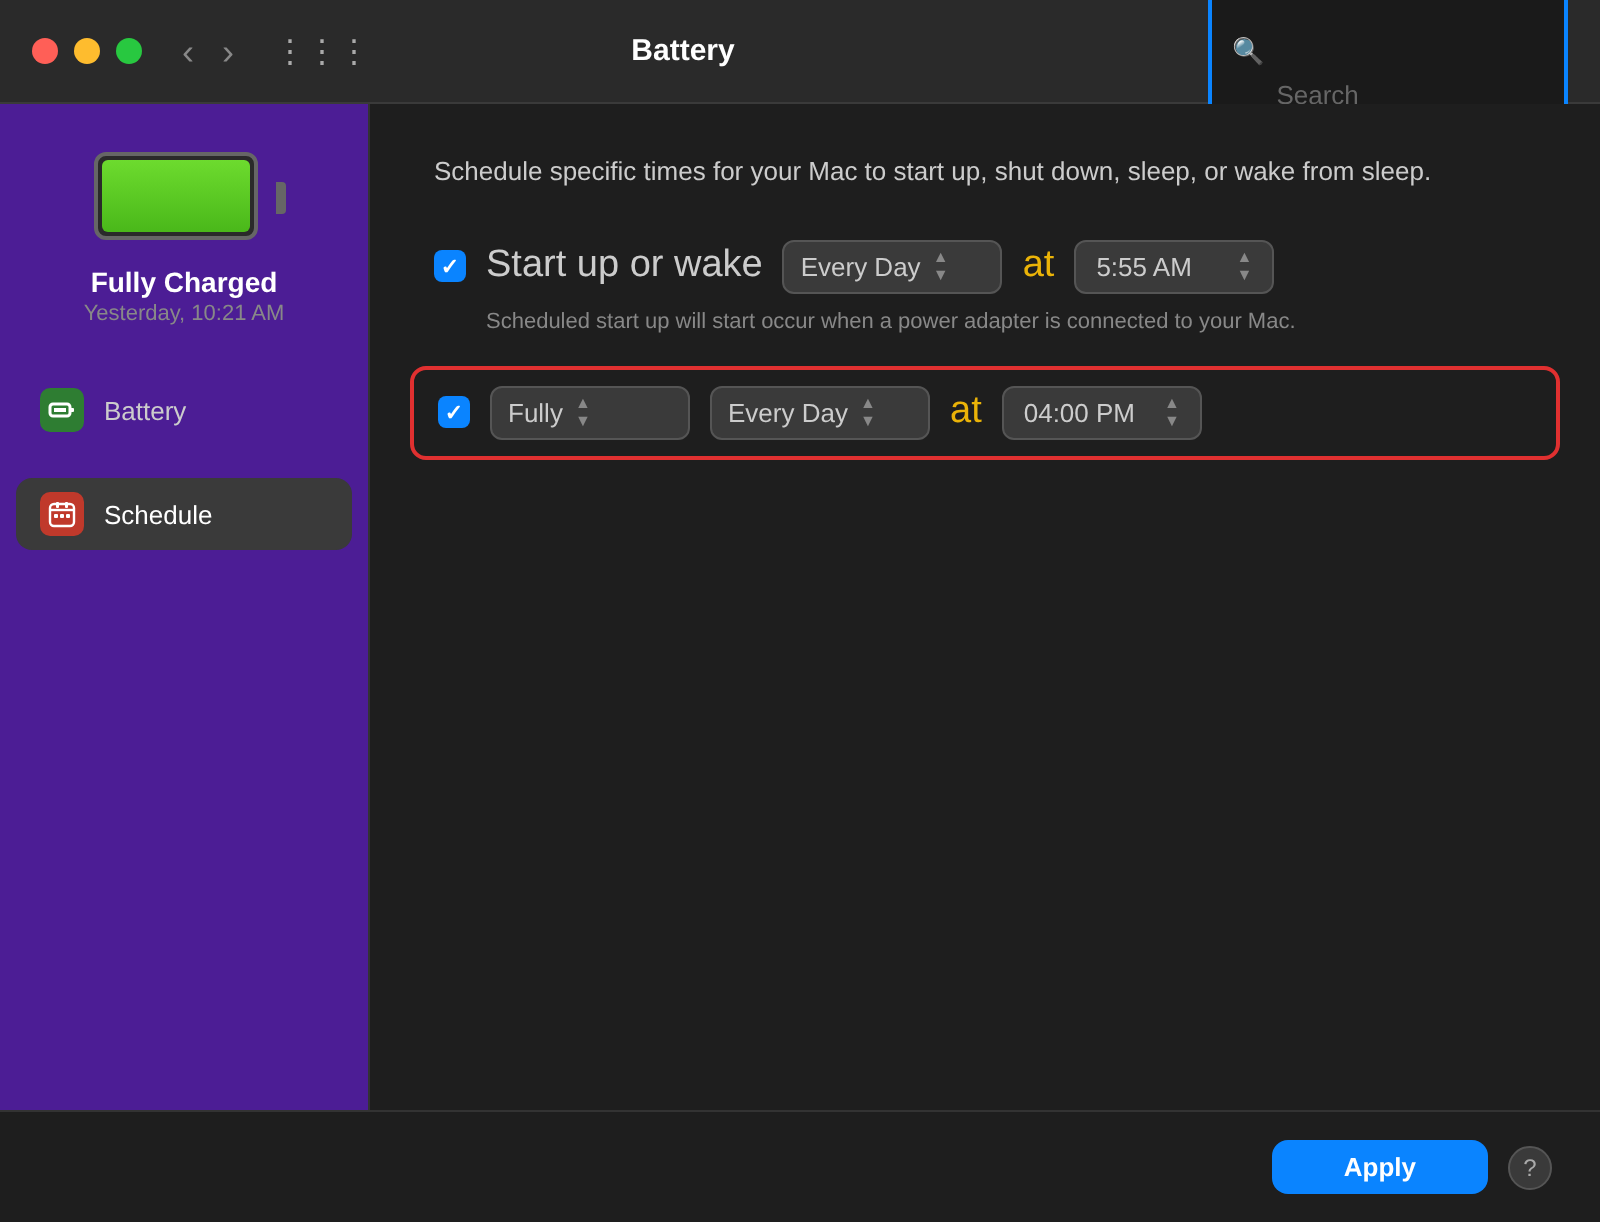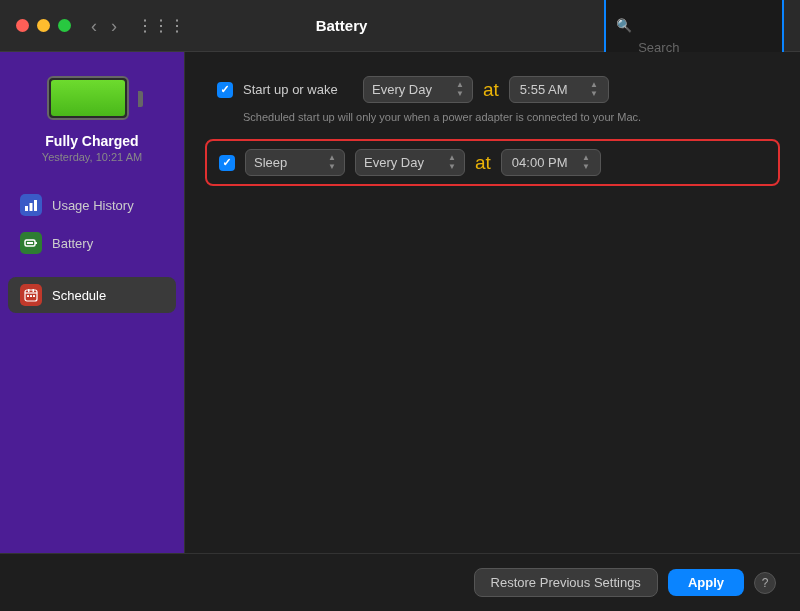--- a/index.html
+++ b/index.html
@@ -246,36 +246,36 @@
       flex-shrink: 0;
     }
     .checkbox::after {
       content: '✓';
       color: white;
       font-size: 11px;
       font-weight: bold;
     }
     .row-label {
       color: #ccc;
-      font-size: 13px;
+      font-size: 19px;
       min-width: 110px;
     }
     .select-control {
       display: flex;
       align-items: center;
       background: #3a3a3a;
       border: 1px solid #555;
       border-radius: 6px;
       padding: 4px 8px;
       cursor: pointer;
       gap: 6px;
       color: #ccc;
       font-size: 13px;
       min-width: 110px;
-      justify-content: space-between;
+      justify-content: flex-start;
     }
     .select-arrows {
       display: flex;
       flex-direction: column;
       gap: 1px;
       font-size: 8px;
       color: #888;
       line-height: 1;
     }
     .at-label {
@@ -337,21 +337,21 @@
       padding: 6px 16px;
       cursor: pointer;
     }
     .btn-primary {
       background: #0a84ff;
       border: none;
       border-radius: 8px;
       color: #fff;
       font-size: 13px;
       font-weight: 600;
-      padding: 6px 20px;
+      padding: 6px 36px;
       cursor: pointer;
     }
     .help-btn {
       width: 22px;
       height: 22px;
       border-radius: 50%;
       background: #3a3a3a;
       border: 1px solid #555;
       color: #aaa;
       font-size: 12px;
@@ -390,30 +390,20 @@
         <div class="battery-body">
           <div class="battery-fill"></div>
         </div>
         <div class="battery-tip"></div>
       </div>
     </div>
     <span class="sidebar-label">Fully Charged</span>
     <span class="sidebar-sublabel">Yesterday, 10:21 AM</span>
     <div class="sidebar-nav">
       <div class="sidebar-item">
-        <div class="sidebar-item-icon icon-usage">
-          <svg width="14" height="14" viewBox="0 0 14 14" fill="white">
-              <rect x="1" y="8" width="3" height="5"></rect>
-              <rect x="5.5" y="5" width="3" height="8"></rect>
-              <rect x="10" y="2" width="3" height="11"></rect>
-            </svg>
-        </div>
-        <span>Usage History</span>
-      </div>
-      <div class="sidebar-item">
         <div class="sidebar-item-icon icon-battery">
           <svg width="14" height="14" viewBox="0 0 14 14" fill="white">
               <rect x="1" y="4" width="10" height="6" rx="1.5" stroke="white" stroke-width="1.5" fill="none"></rect>
               <rect x="3" y="6" width="6" height="2" fill="white"></rect>
               <rect x="11" y="6" width="2" height="2" rx="0.5" fill="white"></rect>
             </svg>
         </div>
         <span>Battery</span>
       </div>
       <div class="sidebar-item active">
@@ -427,20 +417,21 @@
               <rect x="6" y="7" width="2" height="2" rx="0.5" fill="white"></rect>
               <rect x="9" y="7" width="2" height="2" rx="0.5" fill="white"></rect>
             </svg>
         </div>
         <span>Schedule</span>
       </div>
     </div>
   </div>
 
   <div class="content">
+    <p class="description">Schedule specific times for your Mac to start up, shut down, sleep, or wake from sleep.</p>
 
     <div class="schedule-section">
 
       <div class="schedule-row">
         <div class="checkbox-container">
           <div class="checkbox"></div>
         </div>
         <span class="row-label">Start up or wake</span>
         <div class="select-control">
           <span>Every Day</span>
@@ -451,28 +442,28 @@
         </div>
         <span class="at-label">at</span>
         <div class="time-control">
           <span>5:55 AM</span>
           <div class="time-spinners">
             <button class="spinner-btn">▲</button>
             <button class="spinner-btn">▼</button>
           </div>
         </div>
       </div>
-      <div class="hint-text">Scheduled start up will only your when a power adapter is connected to your Mac.</div>
+      <div class="hint-text">Scheduled start up will start occur when a power adapter is connected to your Mac.</div>
 
       <div class="schedule-row highlighted">
         <div class="checkbox-container">
           <div class="checkbox"></div>
         </div>
         <div class="select-control" style="min-width:100px;">
-          <span>Sleep</span>
+          <span>Fully</span>
           <div class="select-arrows">
             <span>▲</span>
             <span>▼</span>
           </div>
         </div>
         <div class="select-control">
           <span>Every Day</span>
           <div class="select-arrows">
             <span>▲</span>
             <span>▼</span>
@@ -485,16 +476,15 @@
             <button class="spinner-btn">▲</button>
             <button class="spinner-btn">▼</button>
           </div>
         </div>
       </div>
     </div>
   </div>
 </div>
 
 <div class="bottom-bar">
-  <button class="btn-secondary">Restore Previous Settings</button>
   <button class="btn-primary">Apply</button>
   <div class="help-btn">?</div>
 </div>
 
 </body></html>

